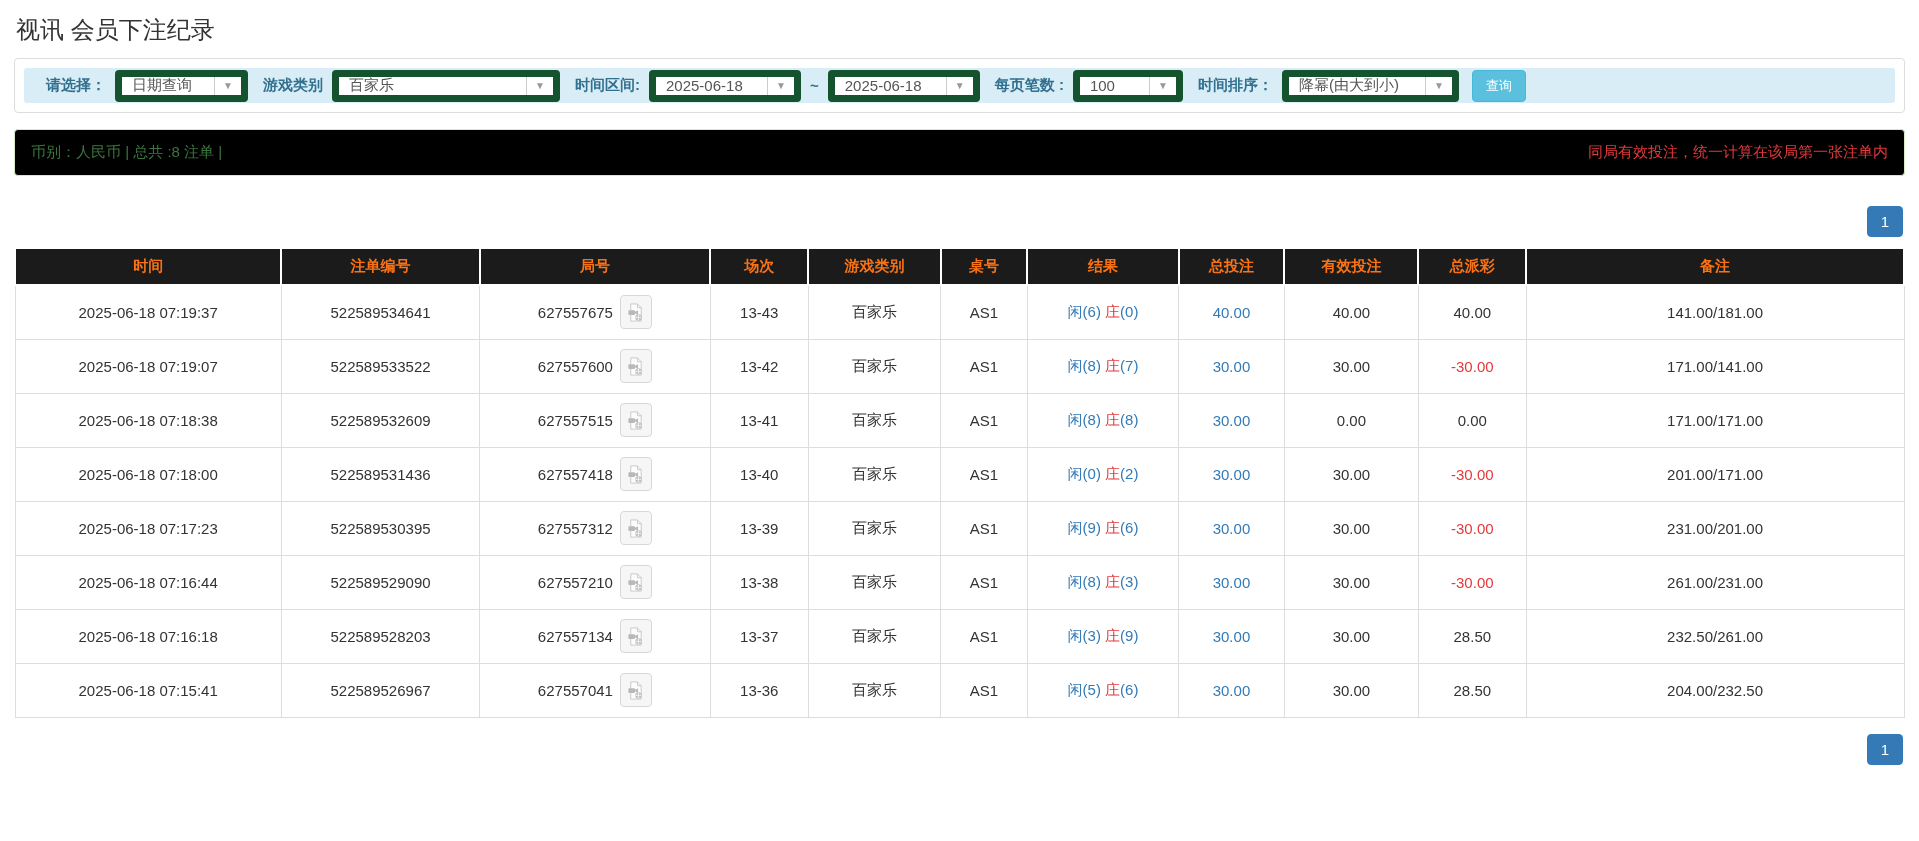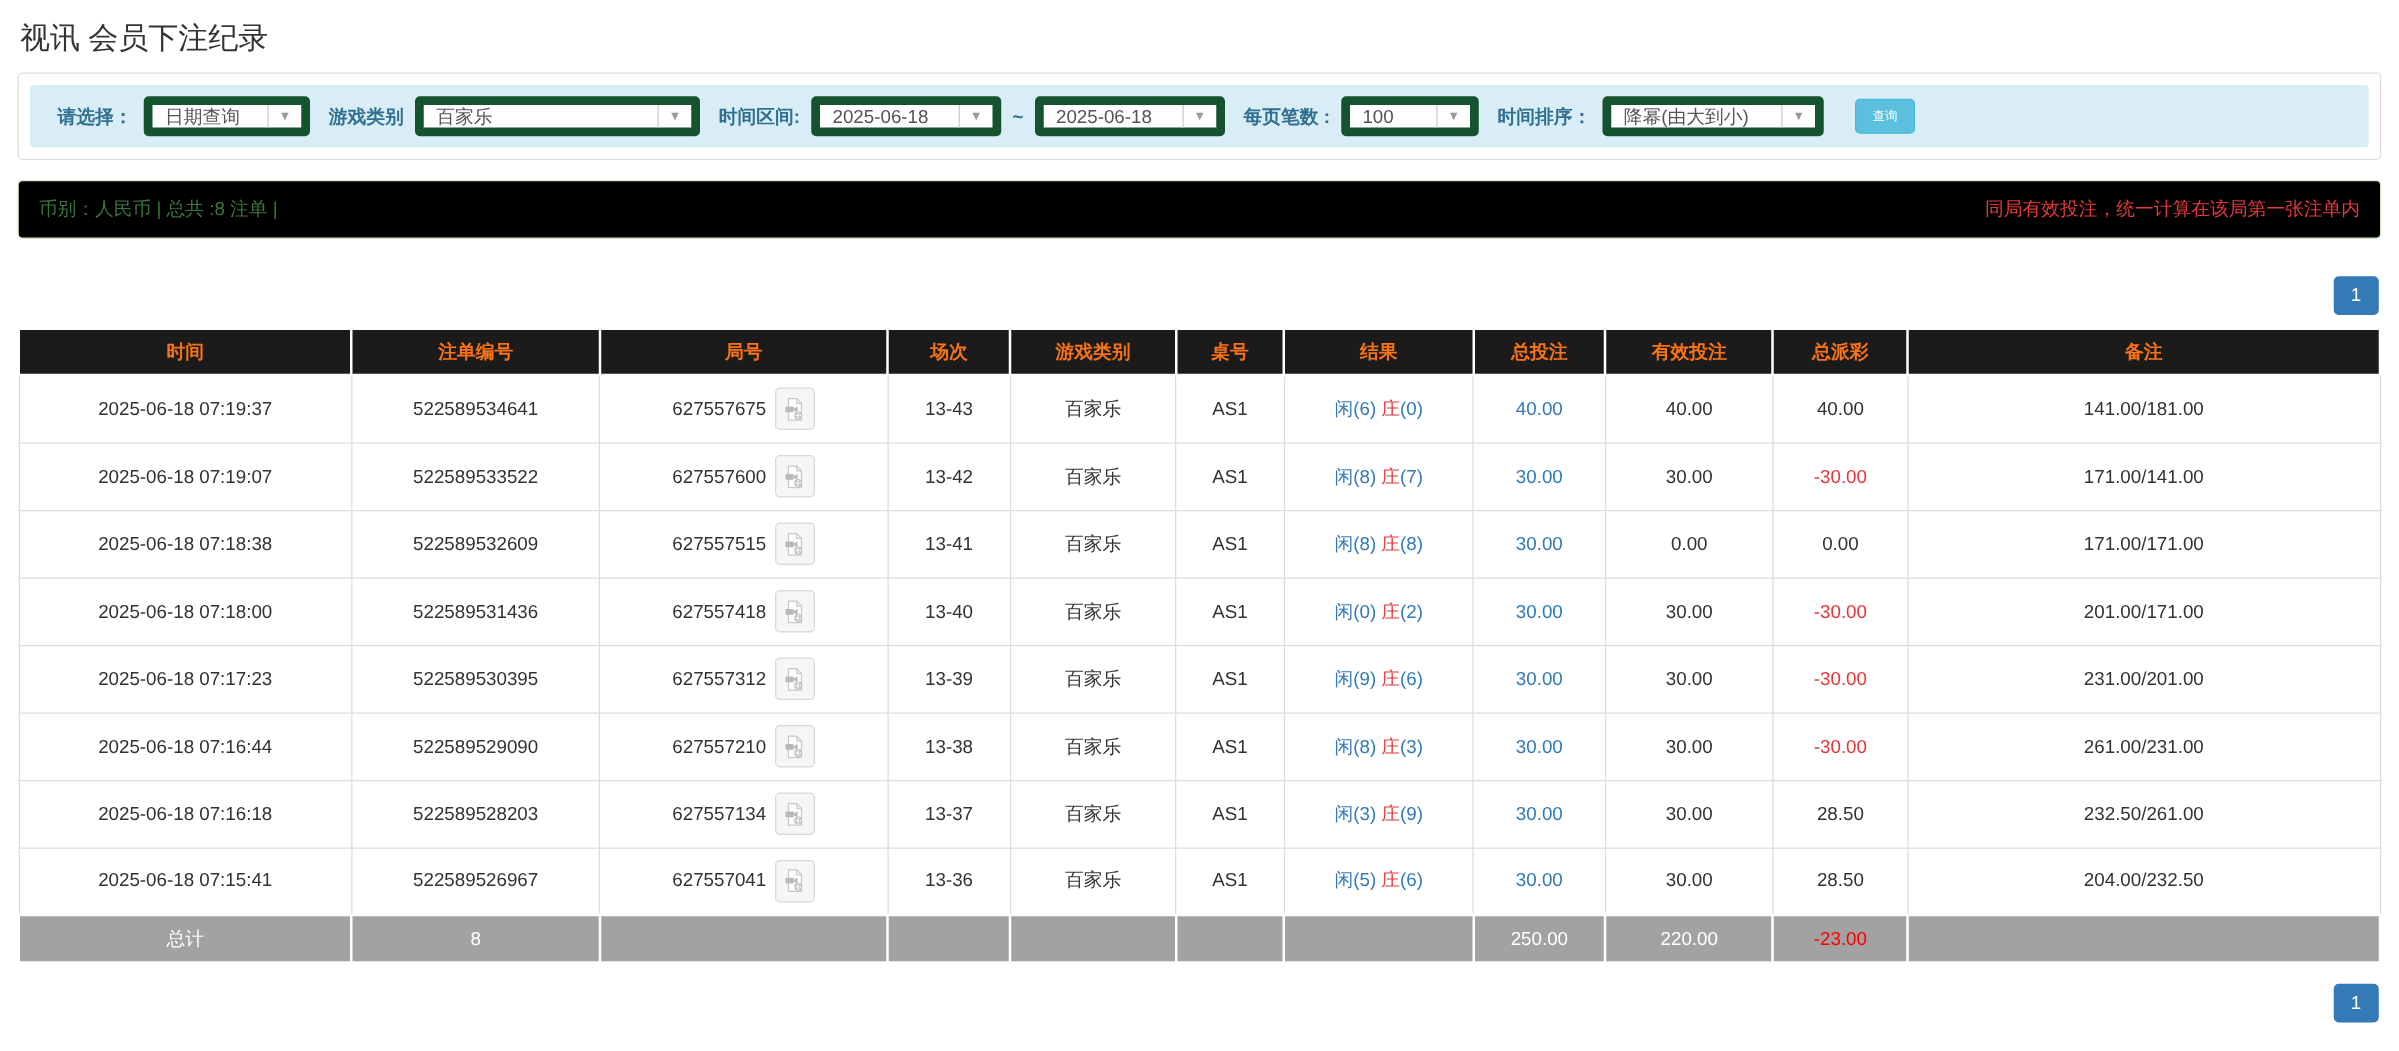--- a/index.html
+++ b/index.html
@@ -8,31 +8,31 @@
     width:1919px; height:841px; overflow:hidden;
     background:#fff;
     font-family:"Liberation Sans", sans-serif;
   }
   .page { padding:0 14px; }
 
   .page-title { font-size:24px; color:#333; padding:14px 2px 12px; }
 
   .filter-panel { border:1px solid #ddd; border-radius:4px; padding:9px; background:#fff; }
   .filter-bar {
-    background:#d9edf7; border-radius:3px; height:50px;
+    background:#d9edf7; border-radius:3px; height:35px;
     display:flex; align-items:center; padding:0 10px 0 22px; gap:9px;
   }
   .flabel { color:#31708f; font-weight:bold; font-size:15px; white-space:nowrap; margin-left:6px; }
   .widget { display:flex; align-items:stretch; background:#fff; border:7px solid #14532d; border-radius:4px; height:32px; }
   .wval { display:flex; align-items:center; padding:0 10px; font-size:15px; color:#555; flex:1; white-space:nowrap; }
   .caret-box { width:27px; border-left:1px solid #ccc; display:flex; align-items:center; justify-content:center; color:#999; font-size:10px; cursor:pointer; }
   .w-querytype { width:133px; } .w-game { width:228px; } .w-date { width:152px; }
   .w-size { width:110px;gap:12px; } .w-sort { width:177px; }
   .tilde { color:#31708f; font-weight:bold; font-size:15px; }
-  .search-btn { background:#5bc0de; border:1px solid #46b8da; color:#fff; font-size:10px; padding:6px 13px; border-radius:4px; margin-left:16px; cursor:pointer; }
+  .search-btn { background:#5bc0de; border:1px solid #46b8da; color:#fff; font-size:13px; padding:6px 13px; border-radius:4px; margin-left:4px; cursor:pointer; }
 
   .alert {
     margin-top:16px; background:#000000; border:1px solid #d6e9c6; border-radius:4px;
     padding:13px 16px; display:flex; justify-content:space-between; align-items:center; font-size:15px;
   }
   .alert-left { color:#3c763d; }
   .alert-right { color:#e4393c; }
 
   .pager { text-align:right; }
   .pager.top { margin:30px 2px 10px 0; }
@@ -382,33 +382,20 @@
           <td>百家乐</td>
           <td>AS1</td>
           <td><a class="link"><span>闲(5) </span><span class="res-zhuang">庄</span><span>(6)</span></a></td>
           <td><a class="link">30.00</a></td>
           <td>30.00</td>
           <td>28.50</td>
           <td>204.00/232.50</td>
         </tr>
       </tbody>
     <tfoot id="tfoot">
-        <tr>
-          <td>总计</td>
-          <td>8</td>
-          <td></td>
-          <td></td>
-          <td></td>
-          <td></td>
-          <td></td>
-          <td>250.00</td>
-          <td>220.00</td>
-          <td class="neg">-23.00</td>
-          <td></td>
-        </tr>
       </tfoot>
   </table>
 
   <div class="pager bottom">
     <span class="page-btn">1</span>
   </div>
 
 </div>
 
 </body></html>

